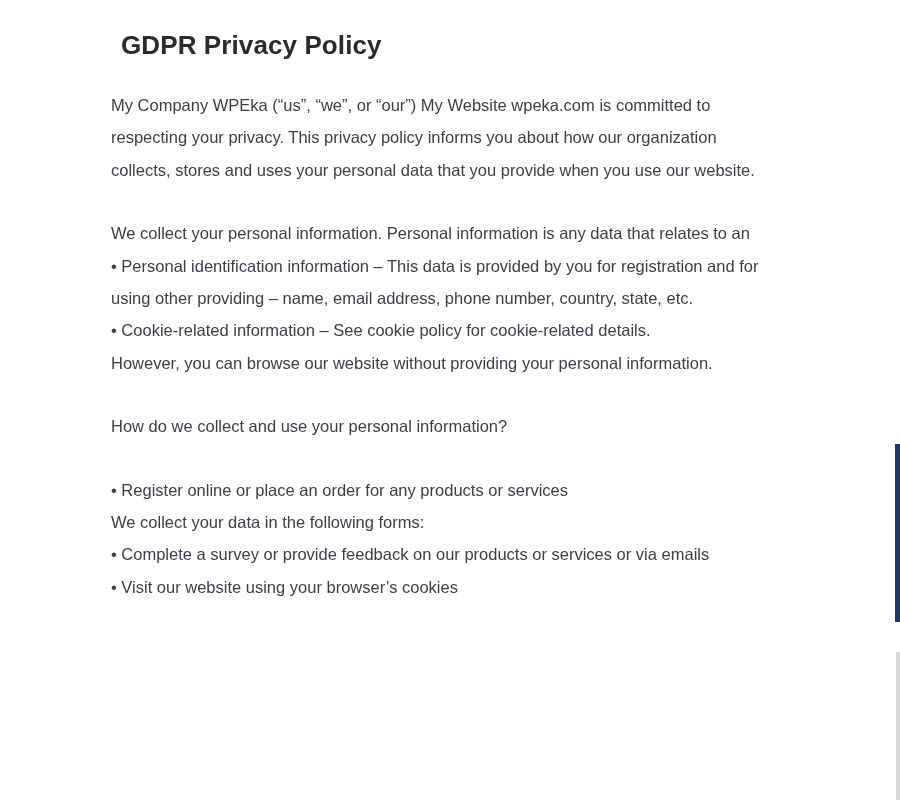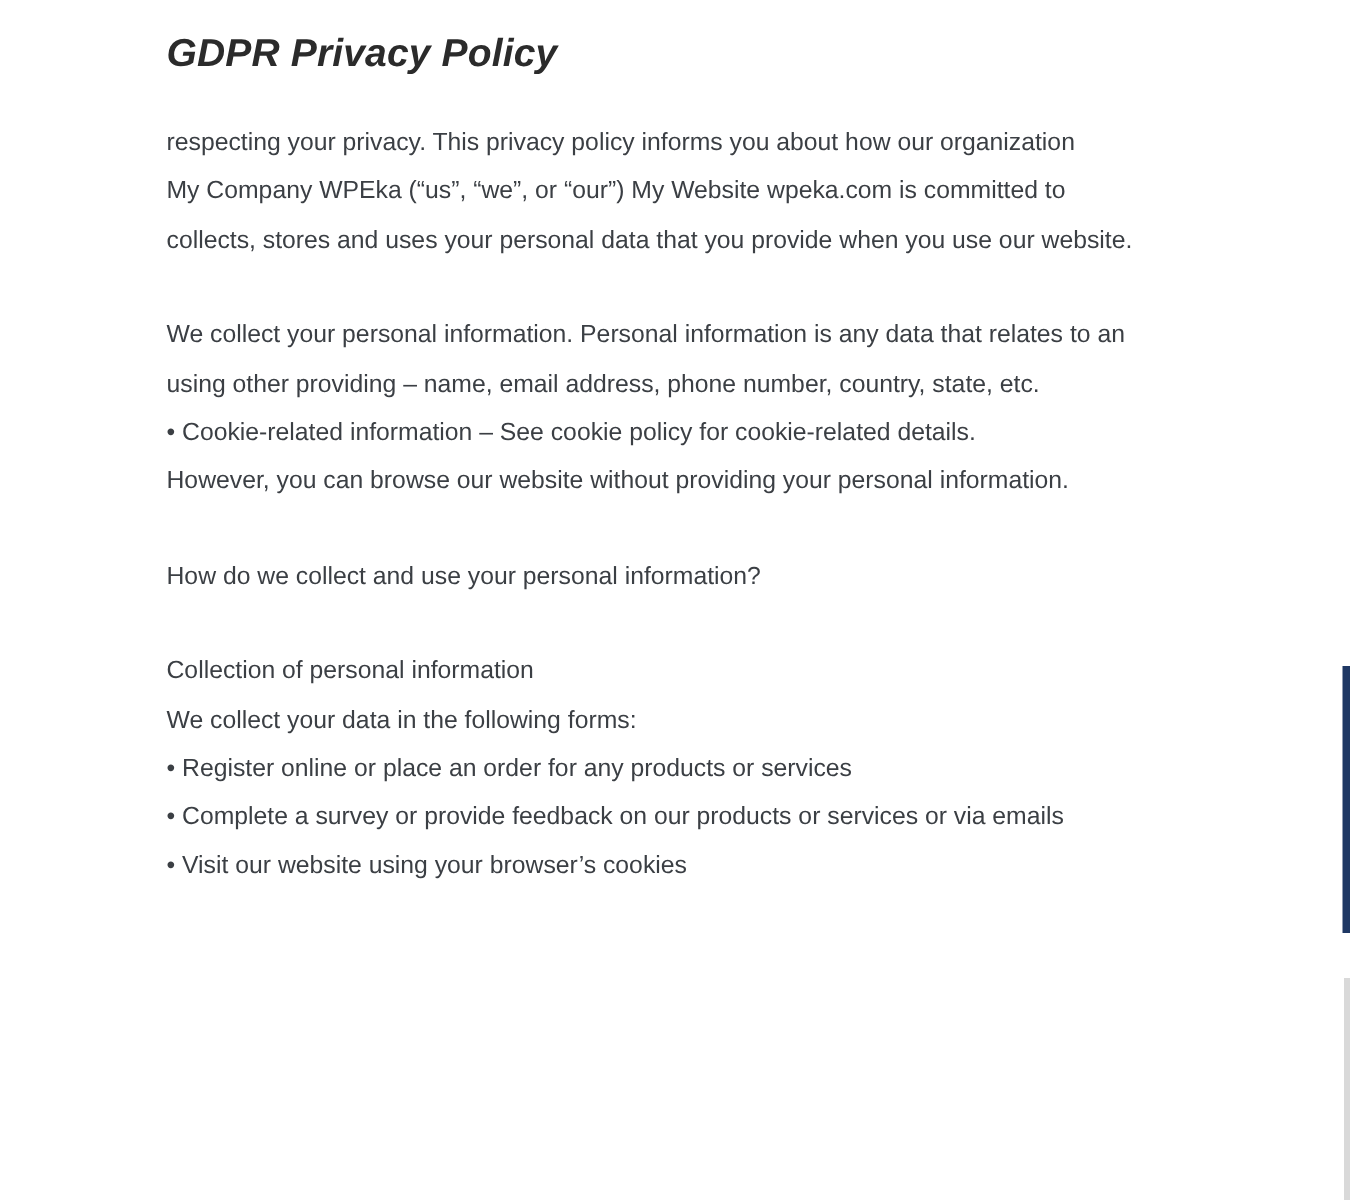--- a/index.html
+++ b/index.html
@@ -30,24 +30,23 @@
     left: 111px;
     top: 0;
     width: 720px;
   }
 
   .doc-title {
     font-size: 26px;
     font-weight: bold;
     color: #2b2b2b;
     letter-spacing: 0.1px;
-    margin: 0;
+    margin: 10px;
     padding-top: 18px;
     line-height: 34px;
-    font-style: italic;
   }
 
   .para {
     font-size: 16.5px;
     line-height: 32.4px;
     color: #3b3f44;
     margin: 0;
     font-weight: normal;
   }
 
@@ -85,41 +84,41 @@
 </head>
 <body>
 
 <div class="page">
 
   <div class="content">
 
     <h1 class="doc-title">GDPR Privacy Policy</h1>
 
     <div class="para block-gap-lg">
+      <span class="line">My Company WPEka (“us”, “we”, or “our”) My Website wpeka.com is committed to</span>
       <span class="line">respecting your privacy. This privacy policy informs you about how our organization</span>
-      <span class="line">My Company WPEka (“us”, “we”, or “our”) My Website wpeka.com is committed to</span>
       <span class="line">collects, stores and uses your personal data that you provide when you use our website.</span>
     </div>
 
 
     <div class="para block-gap-md">
       <span class="line">We collect your personal information. Personal information is any data that relates to an</span>
+      <span class="line">• Personal identification information – This data is provided by you for registration and for</span>
       <span class="line">using other providing – name, email address, phone number, country, state, etc.</span>
       <span class="line">• Cookie-related information – See cookie policy for cookie-related details.</span>
       <span class="line">However, you can browse our website without providing your personal information.</span>
     </div>
 
     <div class="para block-gap-md">
       <span class="line">How do we collect and use your personal information?</span>
     </div>
 
     <div class="para block-gap-md">
-      <span class="line">Collection of personal information</span>
+      <span class="line">• Register online or place an order for any products or services</span>
       <span class="line">We collect your data in the following forms:</span>
-      <span class="line">• Register online or place an order for any products or services</span>
       <span class="line">• Complete a survey or provide feedback on our products or services or via emails</span>
       <span class="line">• Visit our website using your browser’s cookies</span>
     </div>
 
   </div>
 
   <div class="scroll-track">
     <div class="scroll-thumb-dark" style="background: rgb(31, 56, 100);"></div>
     <div class="scroll-thumb-light" style="background: rgb(217, 217, 217);"></div>
   </div>

